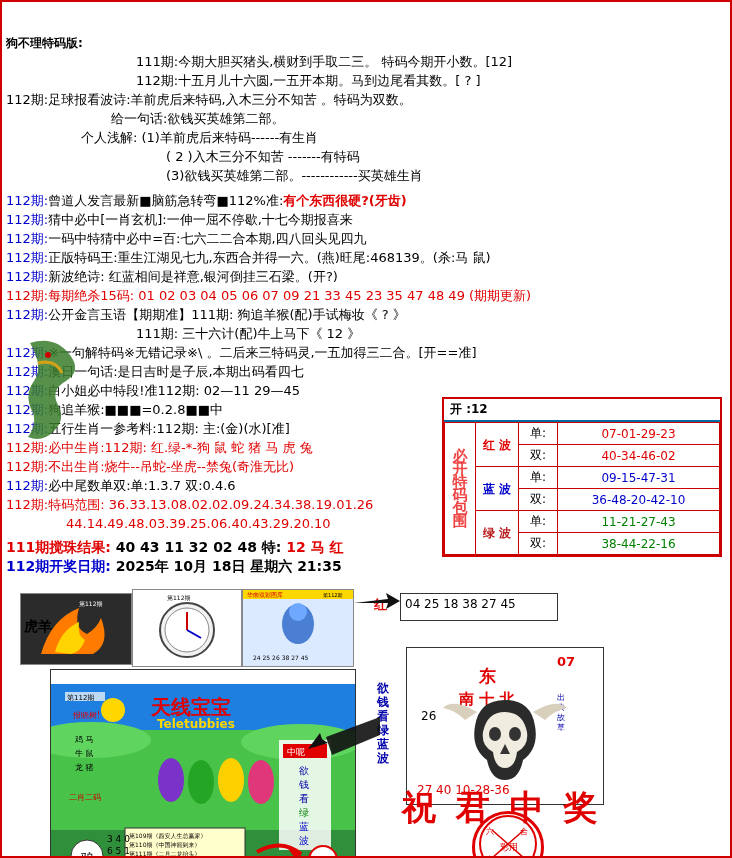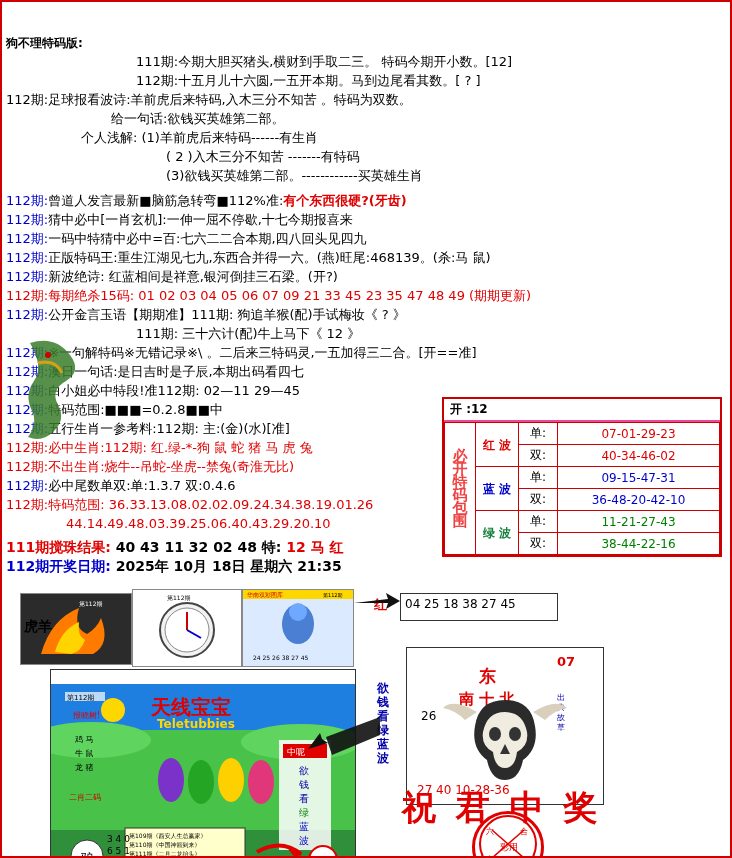--- a/index.html
+++ b/index.html
@@ -27,27 +27,27 @@
   .bold{font-weight:bold;}
   .big{font-size:14px;}
   .sect{padding:0 4px;}
 
   
   .kt{
     position:absolute;left:440px;top:364px;width:276px;
     border:2px solid #cc0000;background:#fff;
     font-size:12px;
   }
-  .kt .hd{border-bottom:2px solid #ec4899;padding:2px 6px;font-weight:bold;color:#000;}
+  .kt .hd{border-bottom:2px solid #0369a1;padding:2px 6px;font-weight:bold;color:#000;}
   .kt table{border-collapse:collapse;width:100%;}
   .kt td{border:1px solid #cc0000;padding:2px 4px;text-align:center;vertical-align:middle;}
   .vert{width:22px;color:#ef4444;font-weight:bold;line-height:13px;font-size:15px;}
   .lab-red{color:#e00000;font-weight:bold;width:34px;line-height:14px;}
   .lab-blue{color:#0000cc;font-weight:bold;width:34px;line-height:14px;}
-  .lab-green{color:#15803d;font-weight:bold;width:34px;line-height:14px;}
+  .lab-green{color:#b91c1c;font-weight:bold;width:34px;line-height:14px;}
   .num-red{color:#e00000;text-align:left;padding-left:10px;}
   .num-blue{color:#0000cc;text-align:left;padding-left:10px;}
   .num-green{color:#008000;text-align:left;padding-left:10px;}
   .sd{width:30px;}
   .card{position:absolute;border:1px solid #888;background:#fff;}
   .c1{left:18px;top:560px;width:110px;height:70px;background:linear-gradient(135deg,#ffd9e8 0%,#fff 60%);}
   .c2{left:130px;top:556px;width:108px;height:76px;background:#fff;}
   .c3{left:240px;top:556px;width:110px;height:76px;background:#eaf3ff;}
   .bigimg{left:48px;top:636px;width:304px;height:212px;background:#1a6fd4;border:1px solid #333;}
   .hugan{position:absolute;left:22px;top:585px;font-size:14px;font-weight:bold;color:#000;}
@@ -106,21 +106,21 @@
     <div class="ln">
       <span class="blue">112期:</span><span>※一句解特码※无错记录※\ 。二后来三特码灵,一五加得三二合。[开==准]</span>
     </div>
     <div class="ln">
       <span class="blue">112期:</span><span>澳日一句话:是日吉时是子辰,本期出码看四七</span>
     </div>
     <div class="ln">
       <span class="blue">112期:</span><span>白小姐必中特段!准112期: 02—11   29—45</span>
     </div>
     <div class="ln">
-      <span class="blue">112期:</span><span>特码范围:■■■=0.2.8■■中</span>
+      <span class="blue">112期:</span><span>狗追羊猴:■■■=0.2.8■■中</span>
     </div>
     <div class="ln">
       <span class="blue">112期:</span><span>五行生肖一参考料:112期: 主:(金)(水)[准]</span>
     </div>
     <div class="ln">
       <span class="red">112期:</span><span class="red">必中生肖:112期:  红.绿-*-狗 鼠 蛇 猪 马 虎 兔</span>
     </div>
     <div class="ln">
       <span class="red">112期:</span><span class="red">不出生肖:烧牛--吊蛇-坐虎--禁兔(奇淮无比)</span>
     </div>

